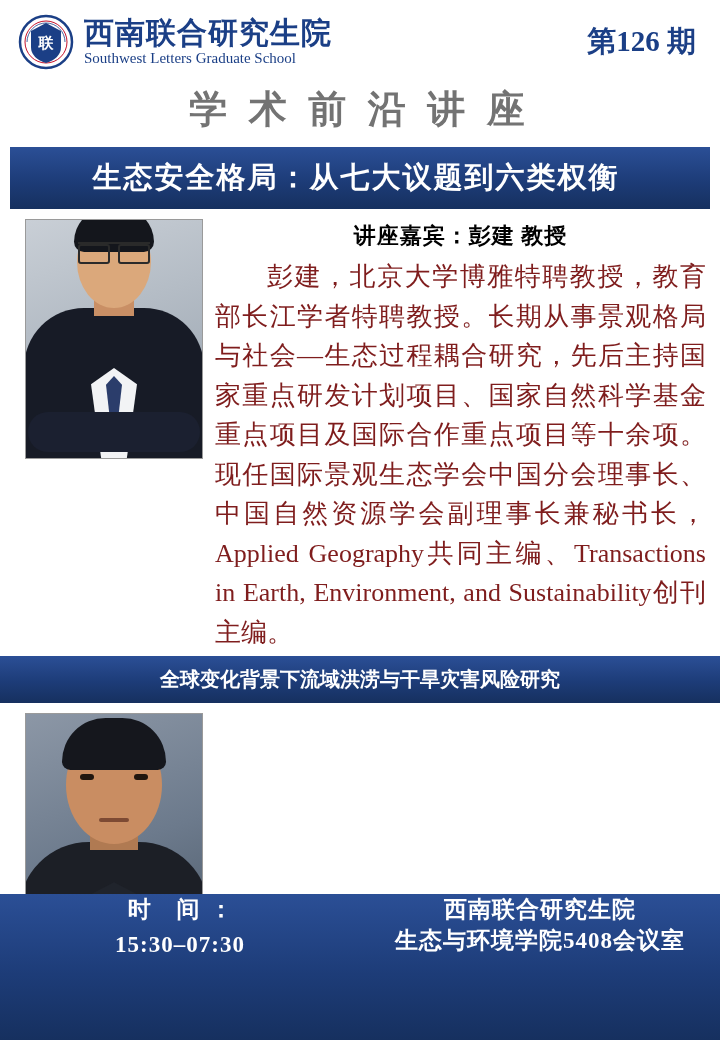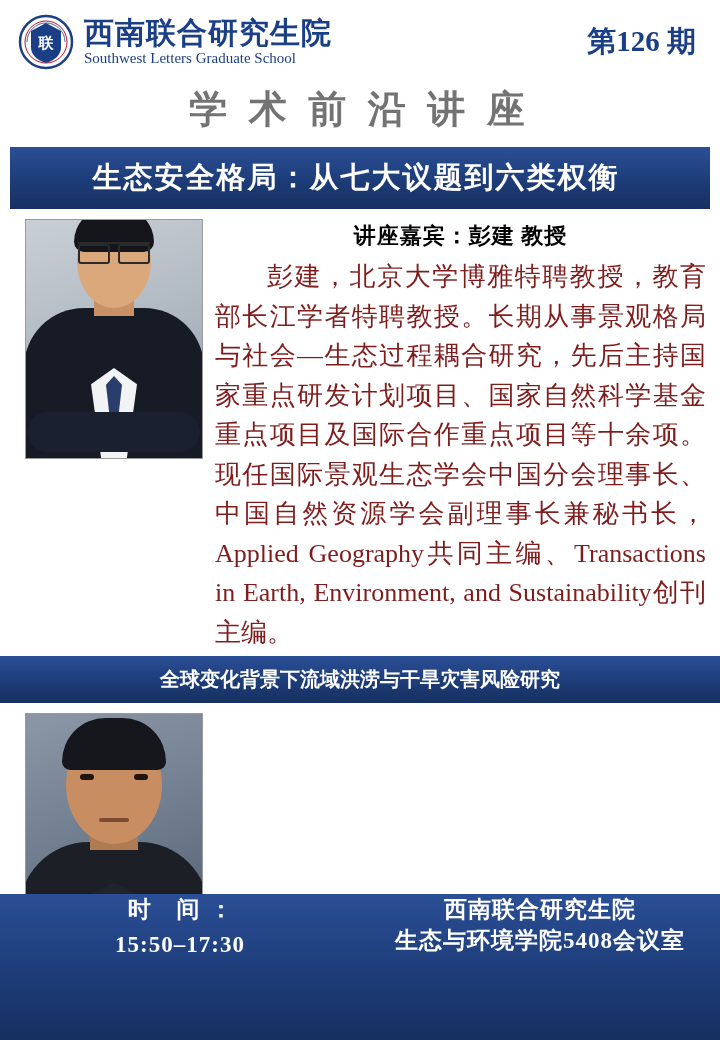--- a/index.html
+++ b/index.html
@@ -308,21 +308,21 @@
         <div class="p2-mouth"></div>
       </div>
     </div>
     <div class="talk-body">
     </div>
   </div>
 
   <div class="footer">
     <div class="footer-col">
       <div class="footer-head">时 间：</div>
-      <div class="footer-line">15:50–17:30</div>
+      <div class="footer-line">15:30–07:30</div>
     </div>
     <div class="footer-col">
       <div class="footer-line">西南联合研究生院</div>
       <div class="footer-line">生态与环境学院5408会议室</div>
     </div>
   </div>
 
 </div>
 
 </body></html>

